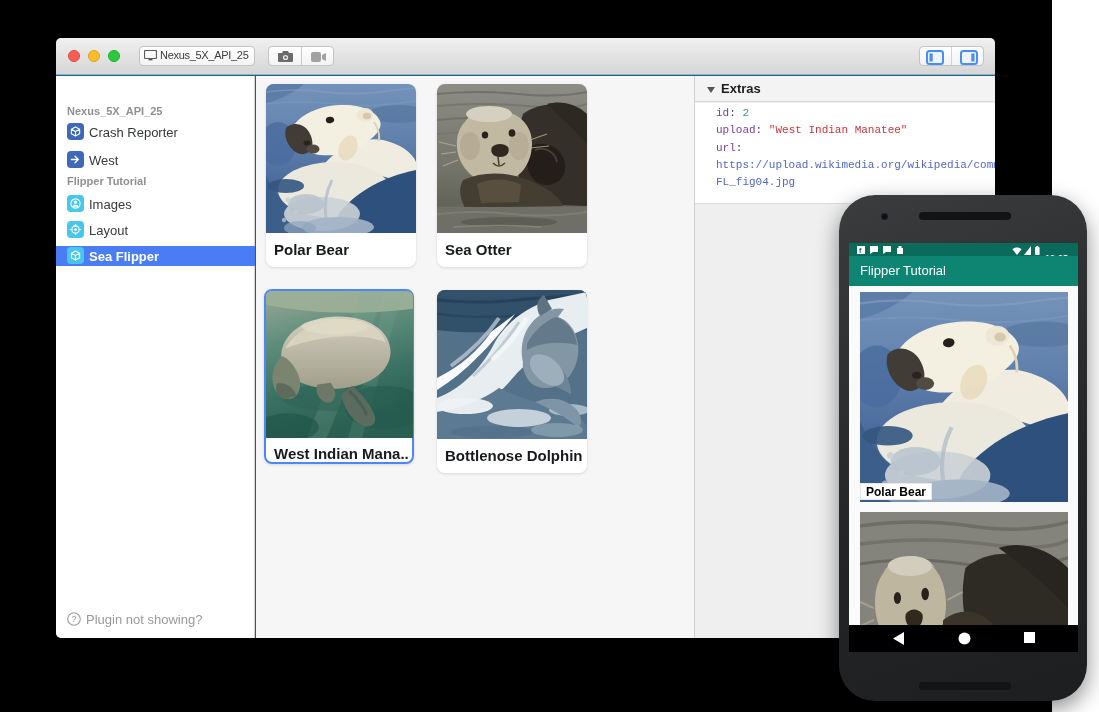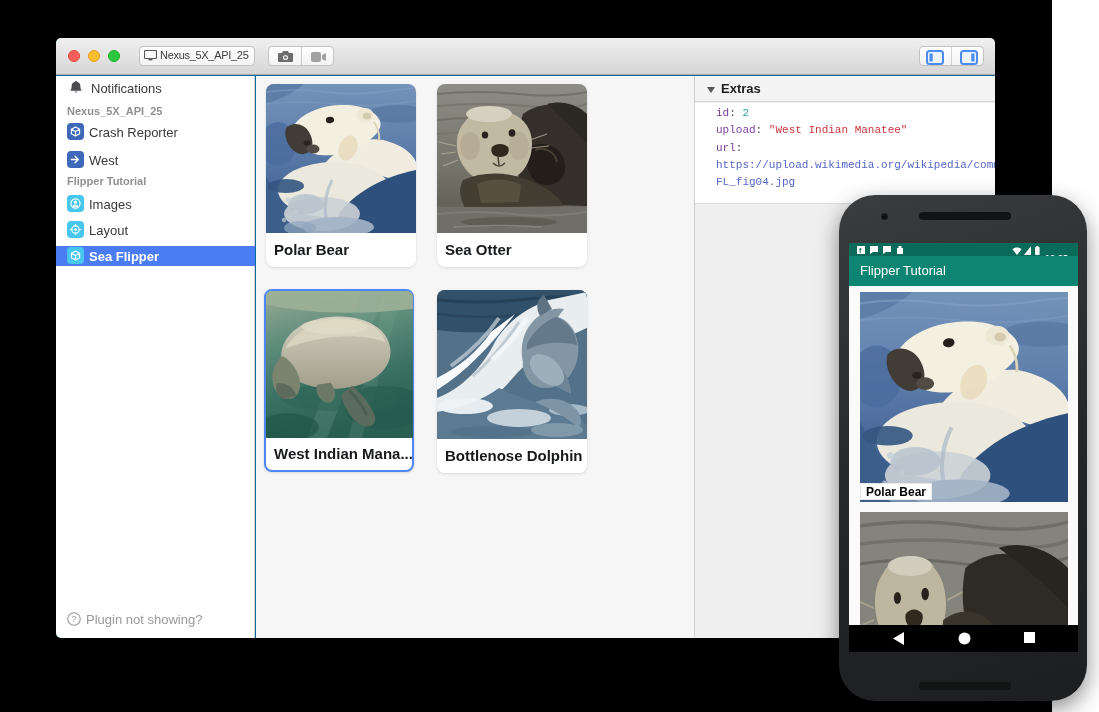--- a/index.html
+++ b/index.html
@@ -44,21 +44,21 @@
     border-right:1px solid #d0d0d0; }
   .card { width:150px; background:#fff; border-radius:8px;
     box-shadow:0 1px 3px rgba(0,0,0,0.12); }
   .cimg { width:150px; height:149px; border-radius:8px 8px 0 0; display:block; }
   .ctitle { height:34px; line-height:34px; padding-left:8px; font-size:15px;
     font-weight:bold; color:#17191c; white-space:nowrap; overflow:hidden; }
   #card1 { left:210px; top:46px; }
   #card2 { left:381px; top:46px; }
   #card3 { left:208px; top:251px; border:2px solid #4c86f7; }
   #card3 .cimg { width:147px; height:147px; border-radius:6px 6px 0 0; }
-  #card3 .ctitle { height:32px; line-height:32px;border-radius:13px; }
+  #card3 .ctitle { height:24px; line-height:32px;border-radius:13px; }
   #card4 { left:381px; top:252px; }
   
   #extras { left:639px; top:38px; width:300px; height:562px; background:#efefef;
     border-radius:0 0 5px 0; }
   #exhead { left:0; top:0; width:300px; height:26px; background:#f3f3f3;
     border-bottom:1px solid #d9d9d9; font-size:13px; font-weight:bold;
     color:#1d1d1f; line-height:26px; padding-left:26px; }
   #extri { left:12px; top:11px; width:0; height:0; border-left:4.5px solid transparent;
     border-right:4.5px solid transparent; border-top:6px solid #555; }
   #exbody { left:0; top:27px; width:300px; height:101px; background:#fff;
@@ -275,27 +275,20 @@
         <rect x="1" y="1" width="16" height="13" rx="2.5" stroke="#4a8ef2" stroke-width="2" fill="#eef4fe"></rect>
         <rect x="3.5" y="3.5" width="3.2" height="8" fill="#4a8ef2"></rect>
       </svg>
     <svg class="abs" style="left:904px;top:12px" width="18" height="15" viewBox="0 0 18 15">
         <rect x="1" y="1" width="16" height="13" rx="2.5" stroke="#4a8ef2" stroke-width="2" fill="#eef4fe"></rect>
         <rect x="11.3" y="3.5" width="3.2" height="8" fill="#4a8ef2"></rect>
       </svg>
   </div>
 
   <div id="sidebar" class="abs">
-    <div class="sitem abs" style="top:2px">
-      <svg class="abs" style="left:14px;top:3px" width="12" height="13" viewBox="0 0 12 13">
-          <path d="M6 0 C6.8 0 7.2 0.5 7.2 1.1 C9.4 1.6 10.4 3.4 10.4 5.4 C10.4 8.2 11.2 9.1 12 9.7 L0 9.7 C0.8 9.1 1.6 8.2 1.6 5.4 C1.6 3.4 2.6 1.6 4.8 1.1 C4.8 0.5 5.2 0 6 0 Z" fill="#4c4c50"></path>
-          <path d="M4.6 10.6 a1.5 1.5 0 0 0 2.8 0 Z" fill="#4c4c50"></path>
-        </svg>
-      <span class="lbl" style="left:35px">Notifications</span>
-    </div>
     <div class="shead abs" style="top:29px">Nexus_5X_API_25</div>
     <div class="sitem abs" style="top:46px">
       <div class="sicon blue abs"></div>
       <svg class="abs" style="left:14px;top:4px" width="11" height="11" viewBox="0 0 24 24">
           <path d="M12 2 L21 7 L21 17 L12 22 L3 17 L3 7 Z M3 7 L12 12 L21 7 M12 12 L12 22" fill="none" stroke="#fff" stroke-width="2.4" stroke-linejoin="round"></path>
         </svg>
       <span class="lbl">Crash Reporter</span>
     </div>
     <div class="sitem abs" style="top:74px">
       <div class="sicon blue abs"></div>

